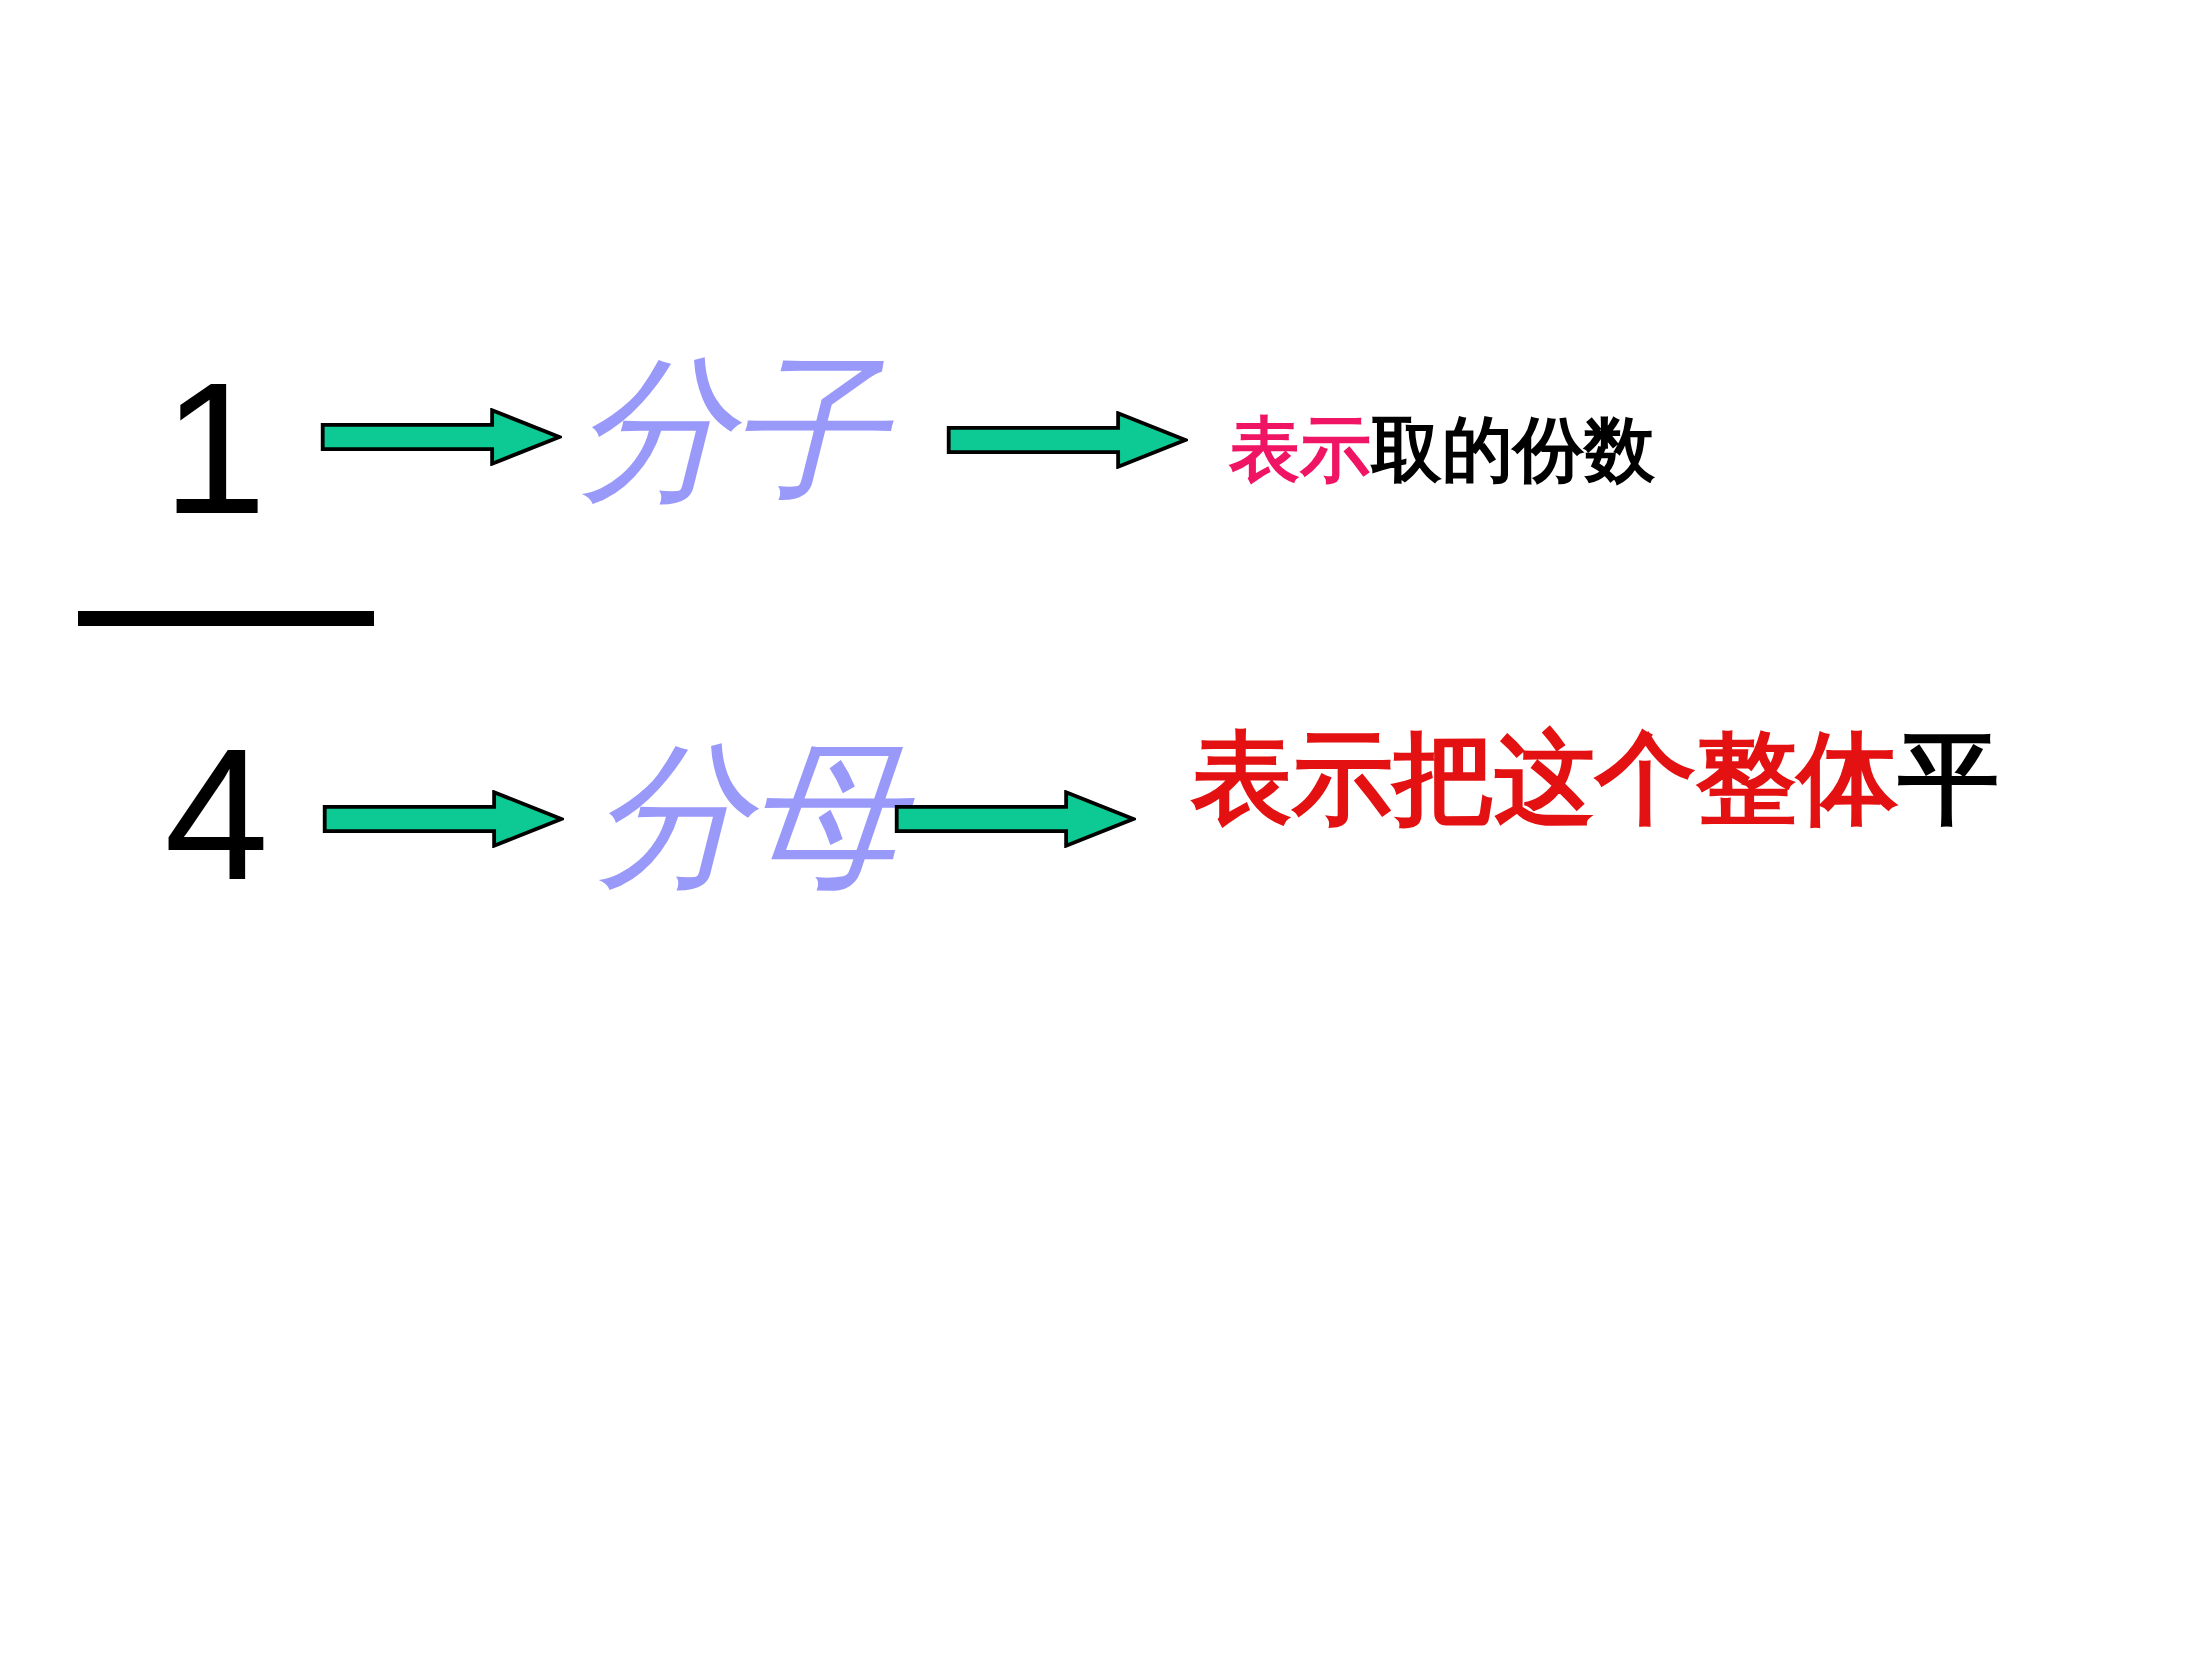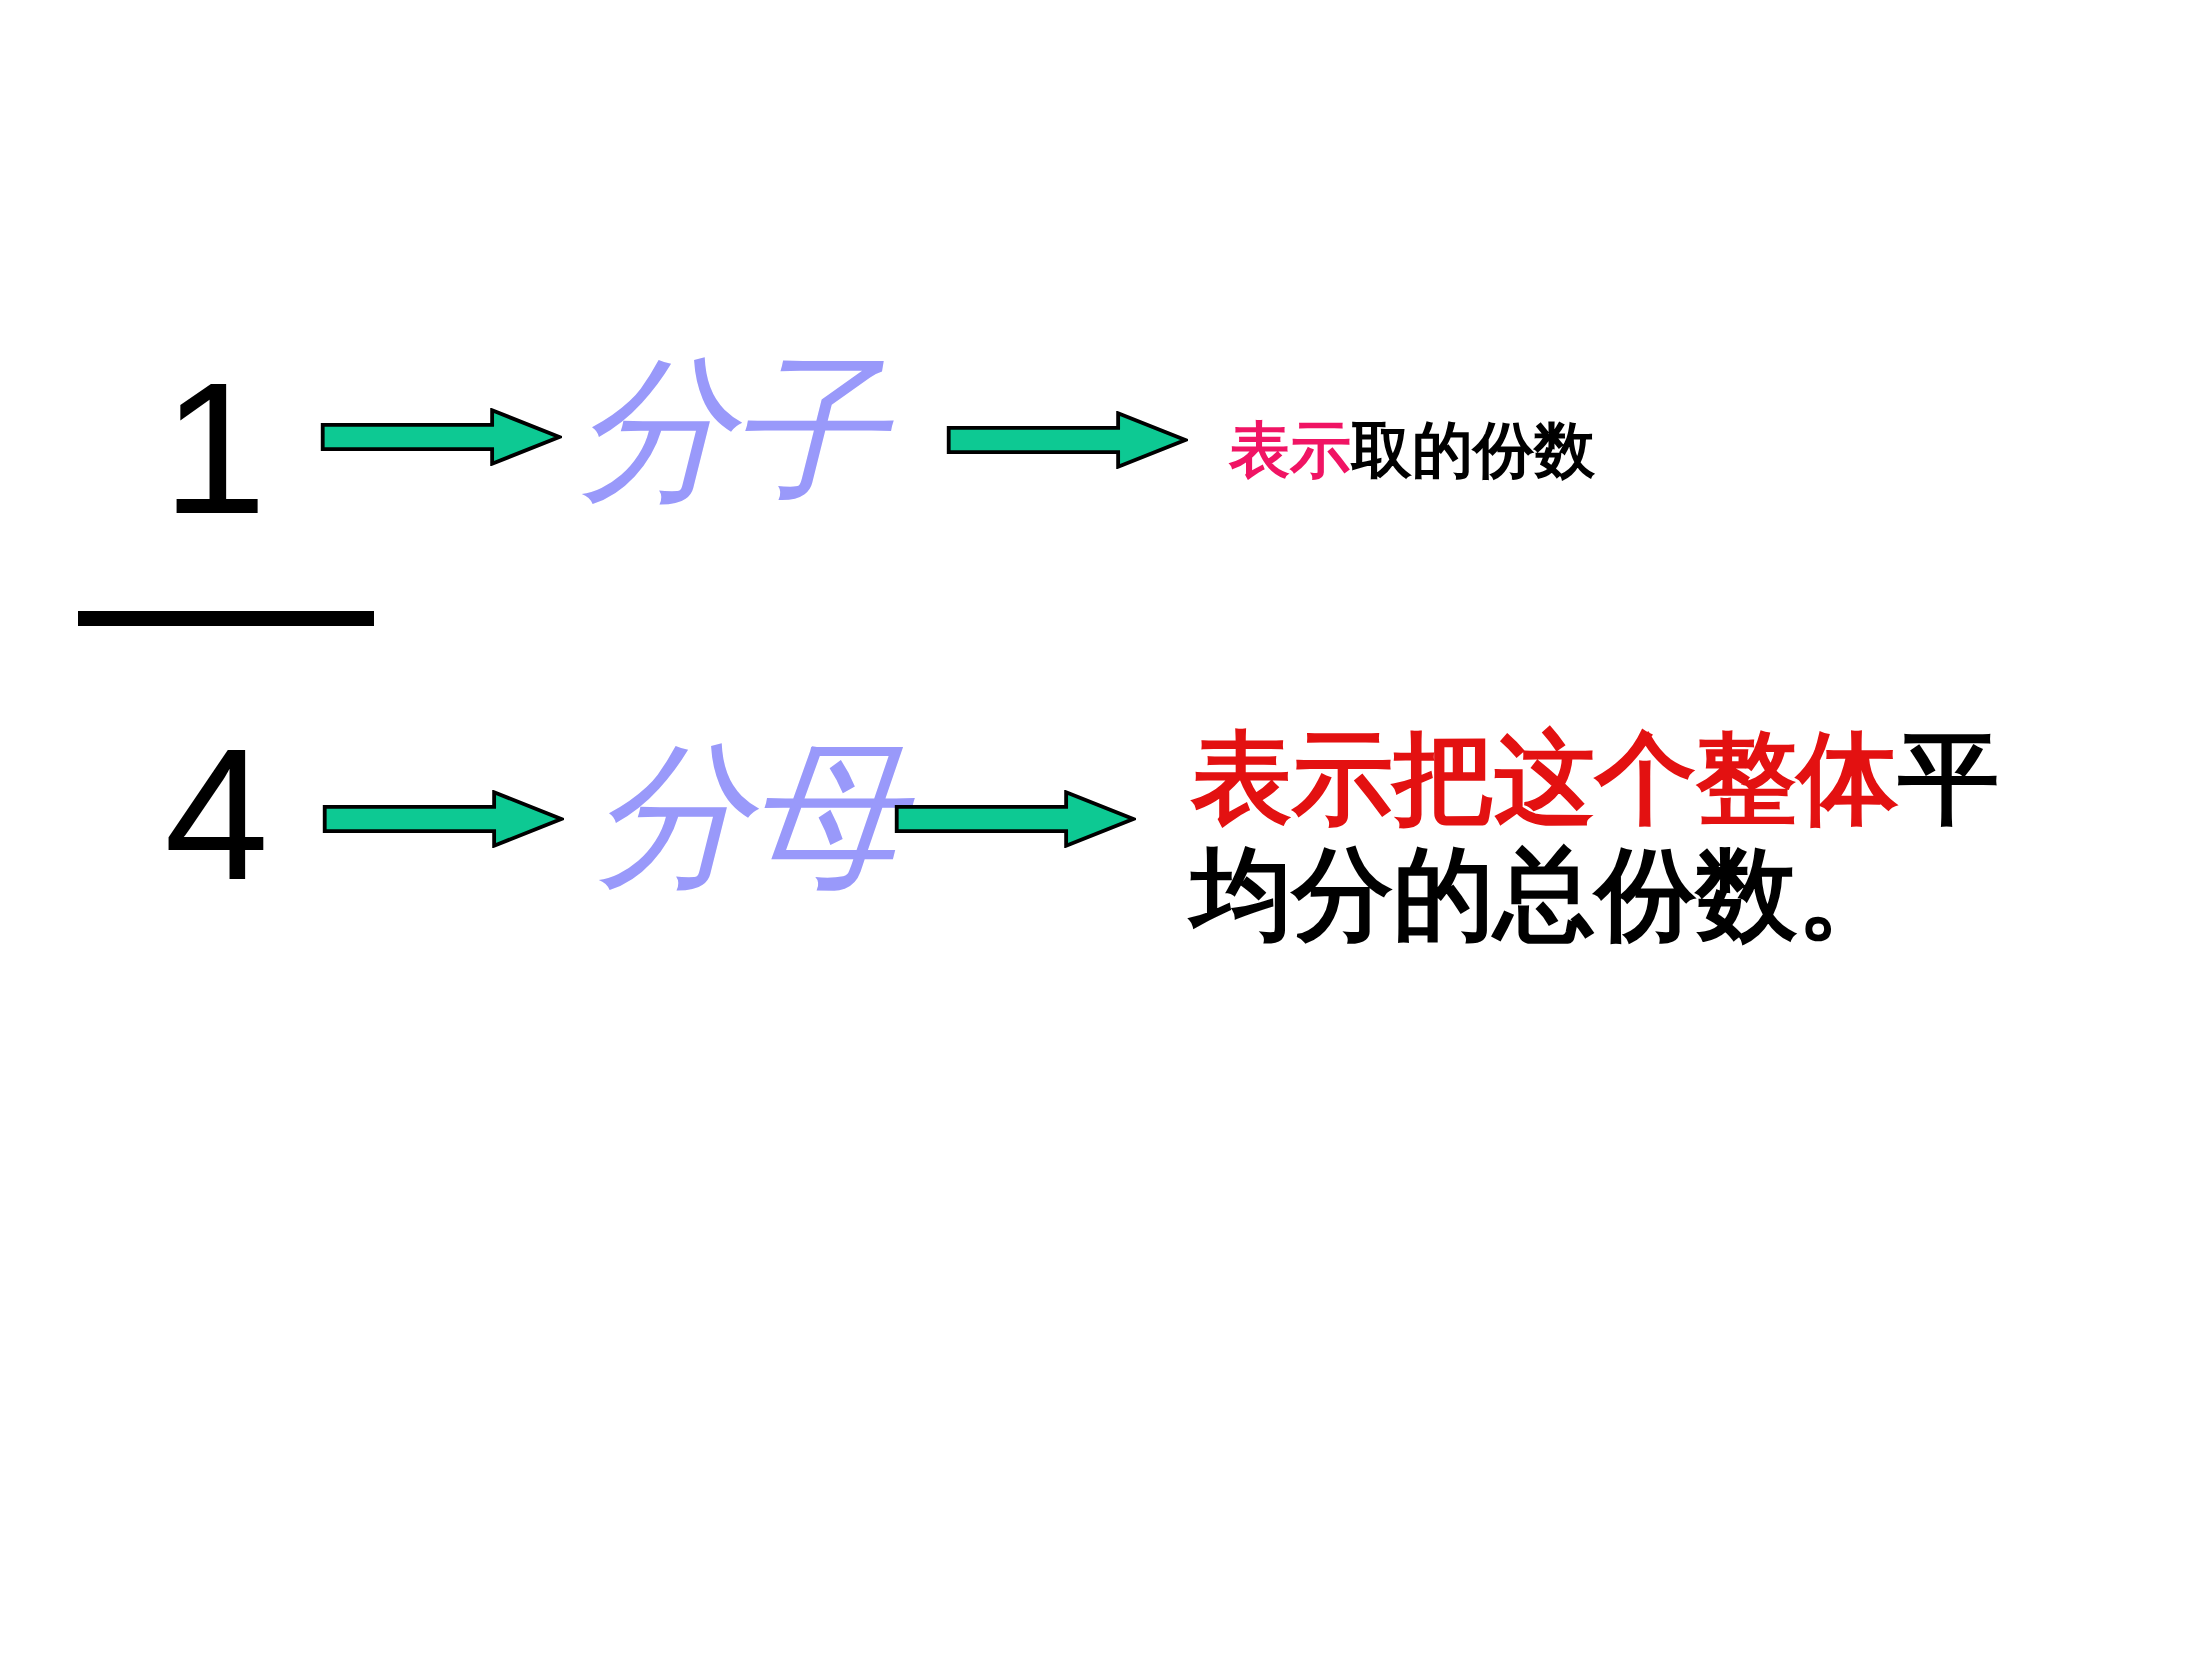--- a/index.html
+++ b/index.html
@@ -64,21 +64,21 @@
 
   
   .desc {
     color: var(--text_color, #000000);
     white-space: nowrap;
     font-weight: bold;
   }
   .desc-num {
     left: 1229px;
     top: 397px;
-    font-size: 61px;
+    font-size: 71px;
     line-height: 107px;
   }
   .desc-den {
     left: 1191px;
     top: 721px;
     width: 881px;
     font-size: 101px;
     line-height: 116px;
     text-align: left;
     white-space: normal;
@@ -114,17 +114,16 @@
   </svg>
 
   <div class="abs term term-den">分母</div>
 
   <svg class="abs arrow arrow-4" width="242" height="58" viewBox="0 0 316 76">
     <polygon points="3,22 225,22 225,3 313,38 225,73 225,54 3,54"></polygon>
   </svg>
 
   <div class="abs desc desc-den">
     <div><span class="hl-red">表示把这个整体</span><span>平</span></div>
-    <div>均分的总份数。</div>
   </div>
 
 </div>
 
 
 </body></html>

